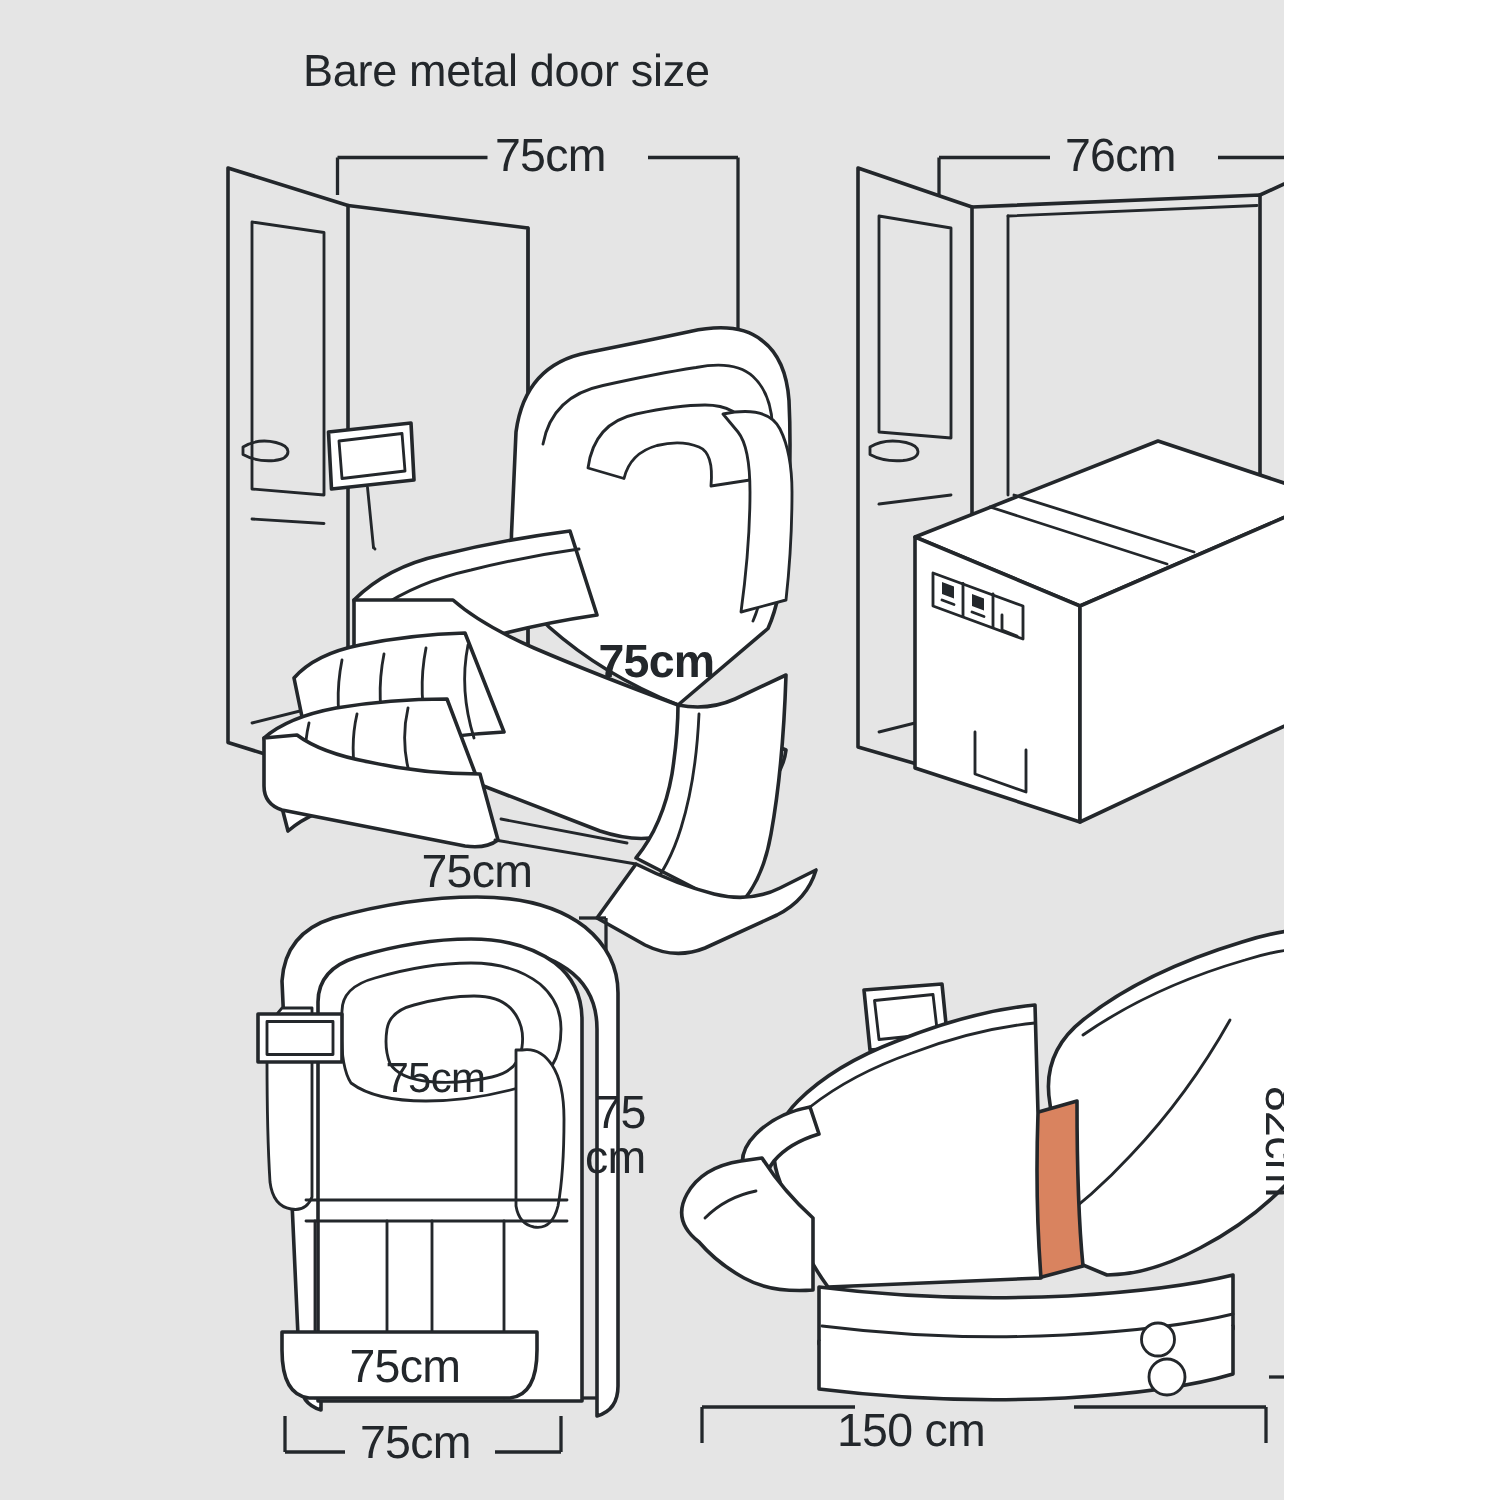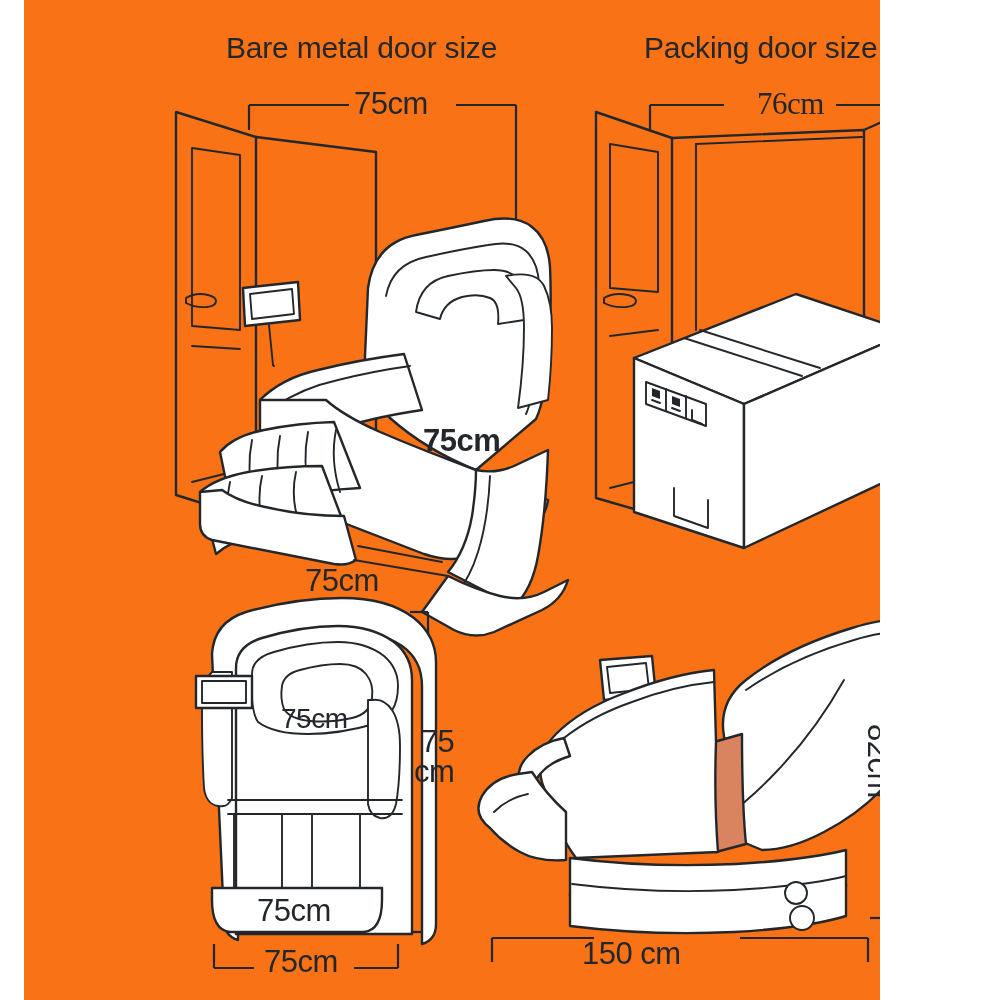--- a/index.html
+++ b/index.html
@@ -4,24 +4,23 @@
 <style>
   html, body {
     margin: 0;
     padding: 0;
     background: #ffffff;
   }
   #page {
     position: relative;
     width: 856px;
     height: 1000px;
-    background: #f97316;
+    background: #e5e5e5;
     font-family: "Liberation Sans", sans-serif;
     overflow: hidden;
-    margin-left: 24px;
   }
   #page-svg {
     position: absolute;
     top: 0; left: 0;
     width: 1000px;
     height: 1000px;
   }
   .ln {
     fill: none;
     stroke: #23272b;
@@ -290,25 +289,24 @@
       <path class="ln fill-white" d="M546,894 l0,32 q80,10 164,6 q72,-4 112,-16 l0,-32"></path>
       <path class="ln-thin" d="M548,884 q80,10 162,6 q72,-4 112,-14"></path>
 
       <circle class="ln-thin fill-white" cx="772" cy="893" r="11"></circle>
       <circle class="ln-thin fill-white" cx="778" cy="918" r="12"></circle>
     </g>
   </svg>
 
   <div class="txt heading" style="left:202px; top:31px;">Bare metal door size</div>
 
-  <div class="txt heading" style="left:620px; top:31px;">Packing door size</div>
 
   <div class="txt dimlabel" style="left:330px; top:86px;">75cm</div>
 
-  <div class="txt dimlabel" style="left:733px; top:86px;font-family:Liberation Serif, serif;">76cm</div>
+  <div class="txt dimlabel" style="left:710px; top:86px;">76cm</div>
 
   <div class="txt dimlabel" style="left:399px; top:423px; font-weight:600;">75cm</div>
 
   <div class="txt dimlabel" style="left:281px; top:563px;">75cm</div>
 
   <div class="txt dimlabel small" style="left:257px; top:703px;">75cm</div>
 
   <div class="txt dimlabel stack" style="left:390px; top:727px;">
     <div>75</div>
     <div>cm</div>

